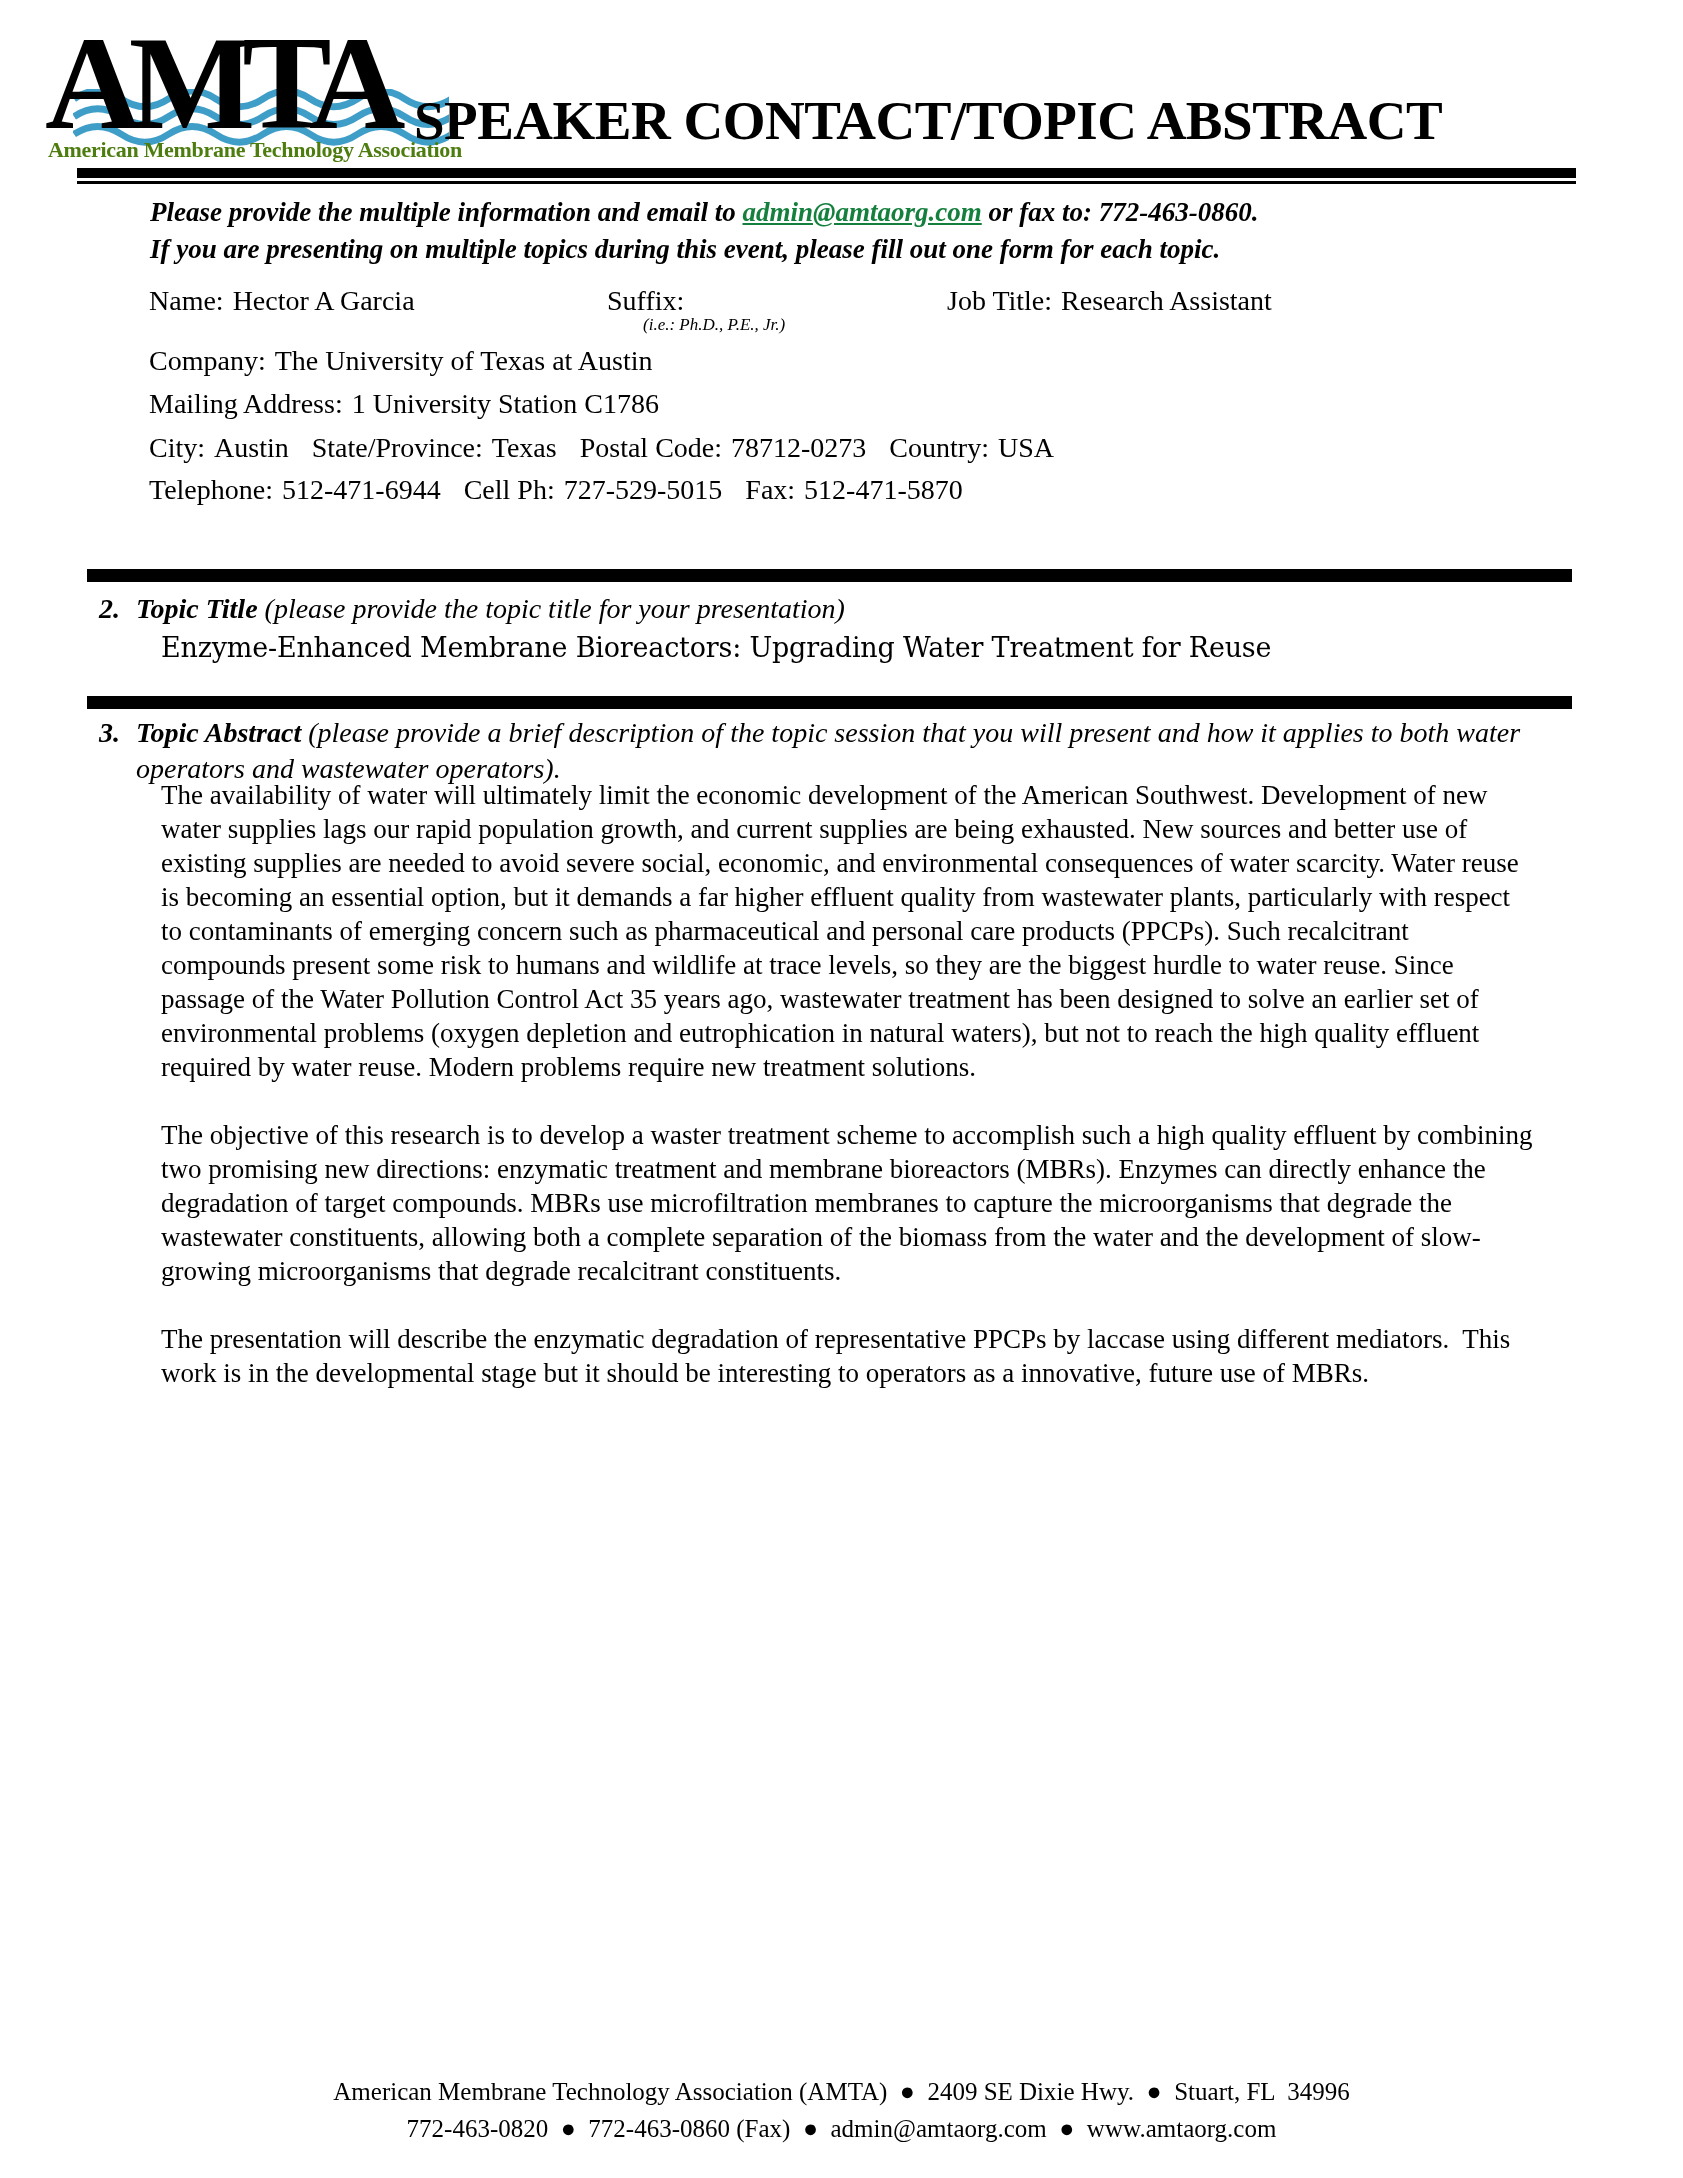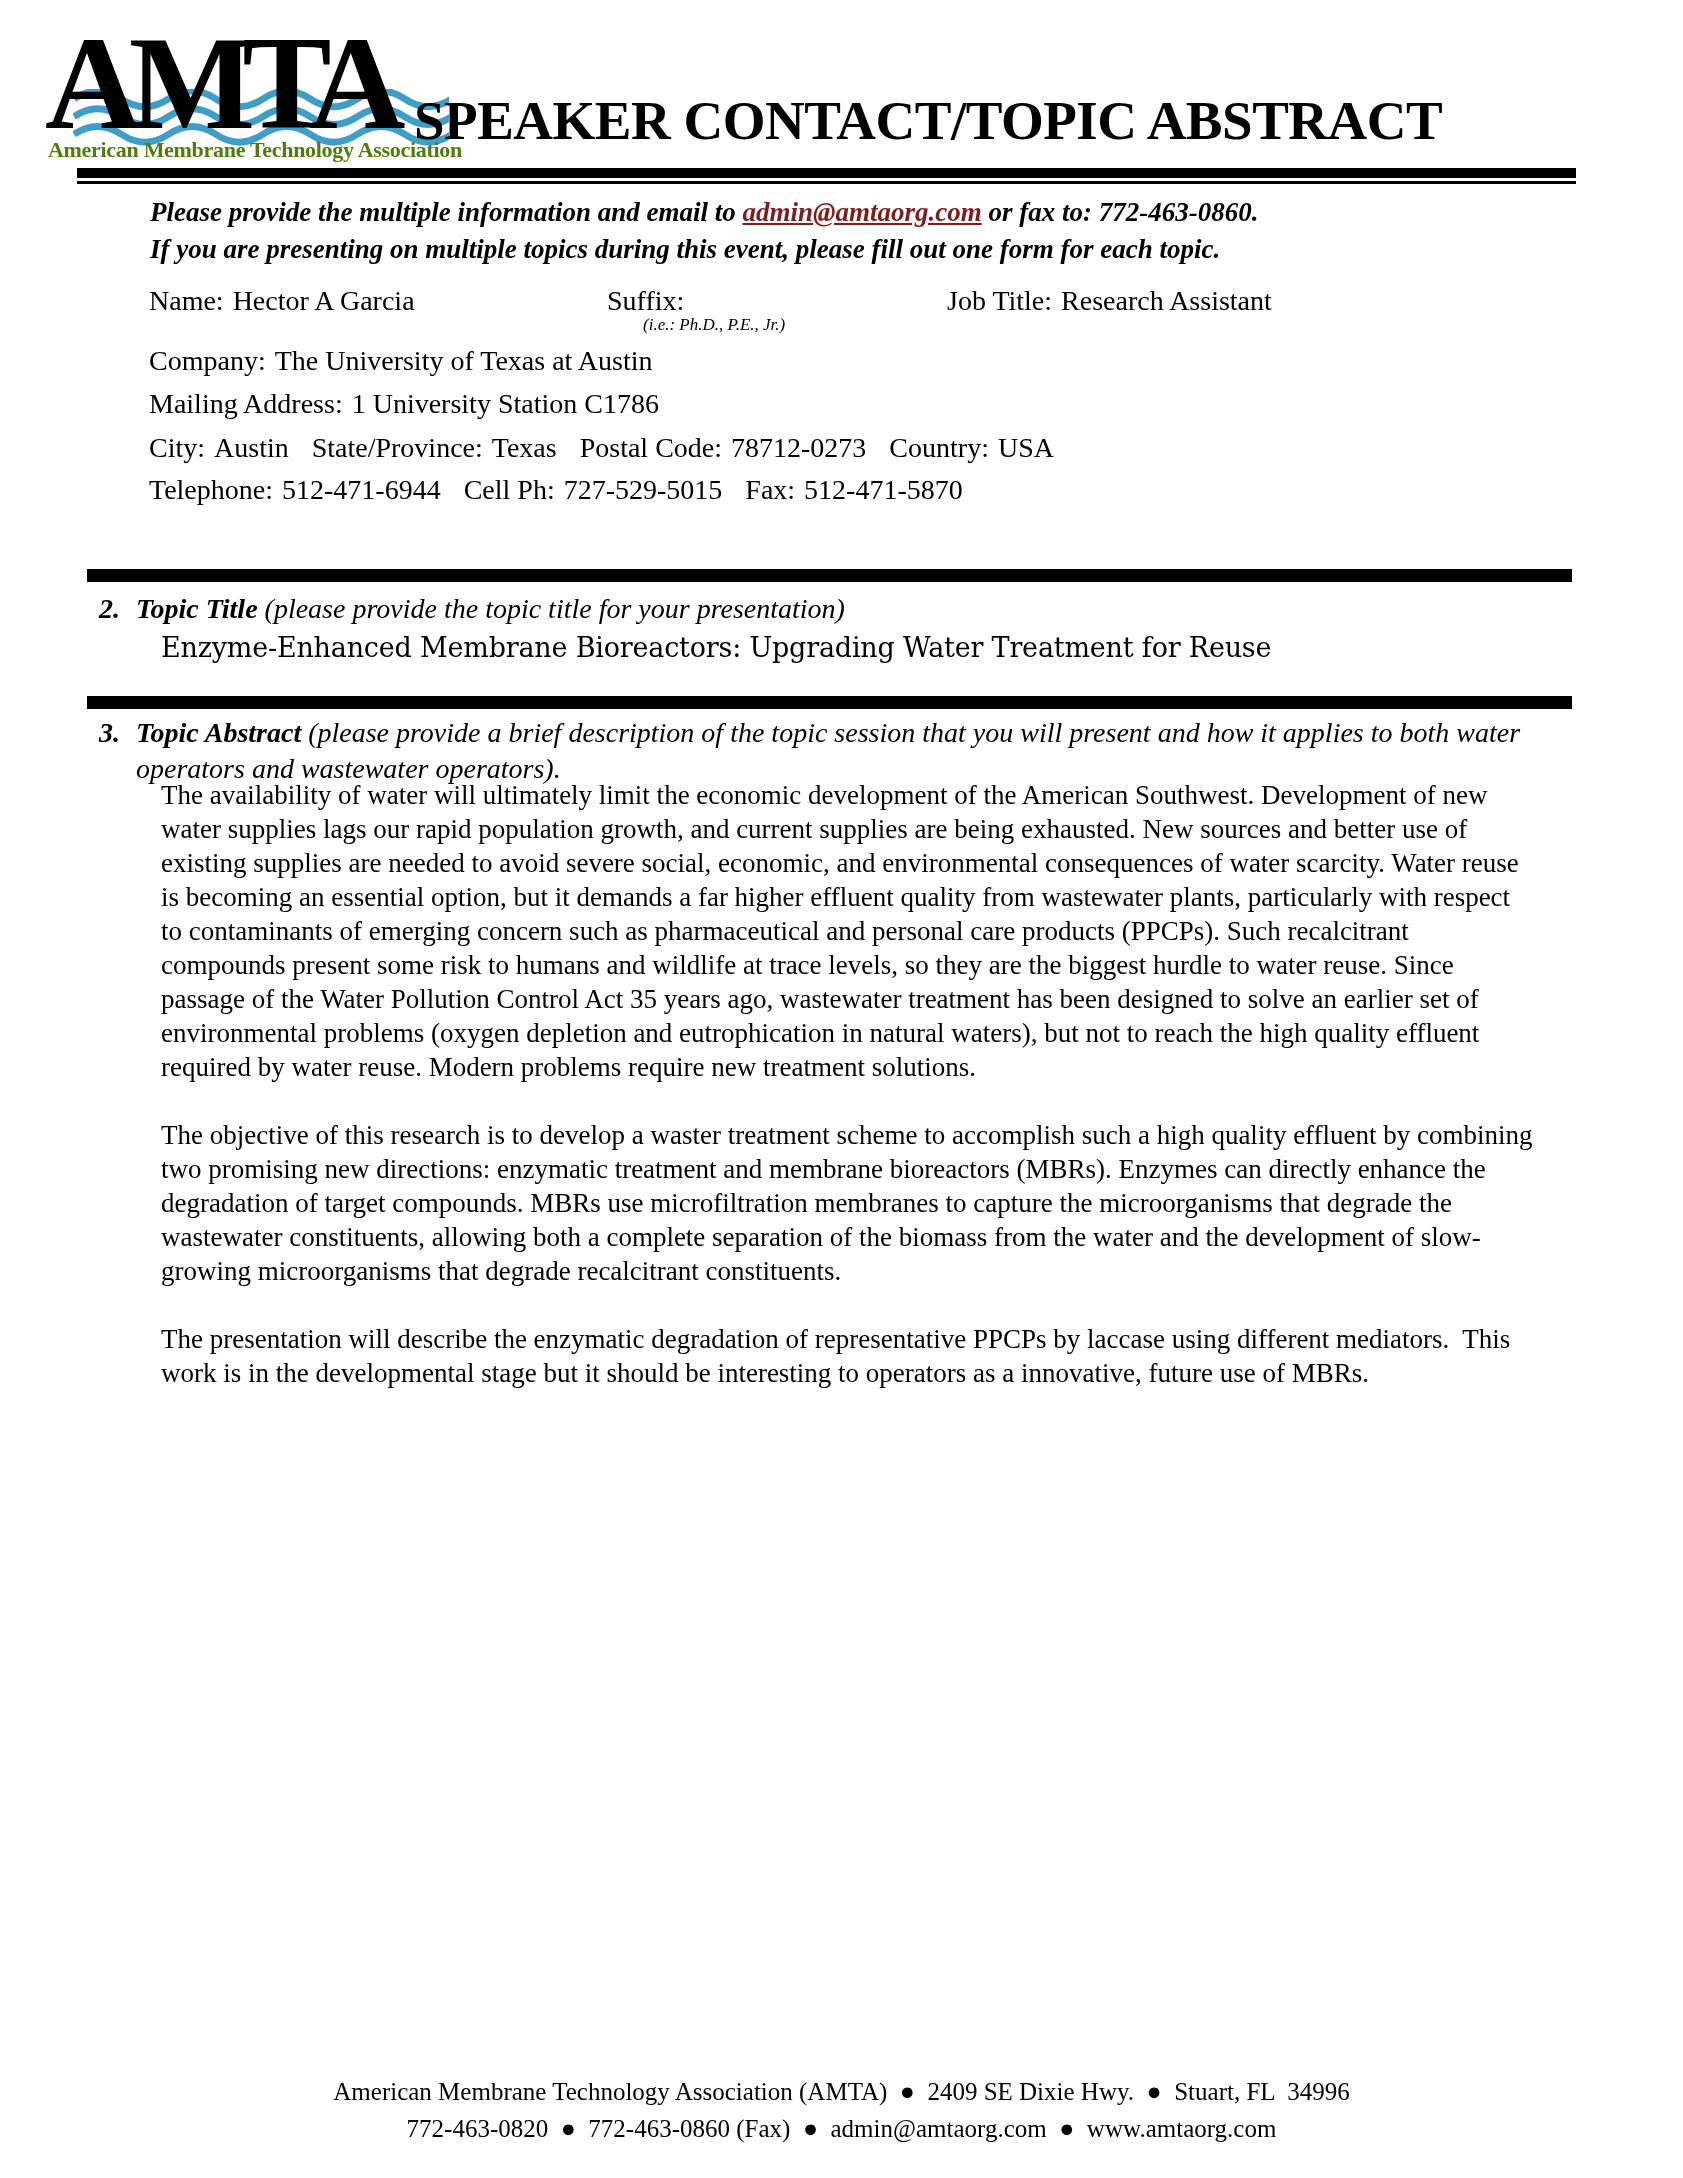--- a/index.html
+++ b/index.html
@@ -39,21 +39,21 @@
   .double-rule { position: absolute; left: 77px; top: 168px; width: 1499px; }
   .double-rule .thick { height: 10px; background: #000; }
   .double-rule .thin  { height: 3px; background: #000; margin-top: 3px; }
 
   
   .intro {
     position: absolute; left: 150px; top: 194px; width: 1317px;
     font-size: 27px; font-weight: 700; font-style: italic; line-height: 37px;
   }
   .intro a, .email-link {
-    color: #7f1d1d; text-decoration: underline; cursor: pointer;
+    color: #15803d; text-decoration: underline; cursor: pointer;
   }
 
   
   .contact-row { position: absolute; left: 149px; font-size: 28px; white-space: nowrap; }
   .fl { }
   .fv { margin-left: 9px; }
   .fv0 { margin-left: 0; }
   .pair { margin-right: 16px; }
   .abs { position: absolute; top: 0; }
   .suffix-hint {

